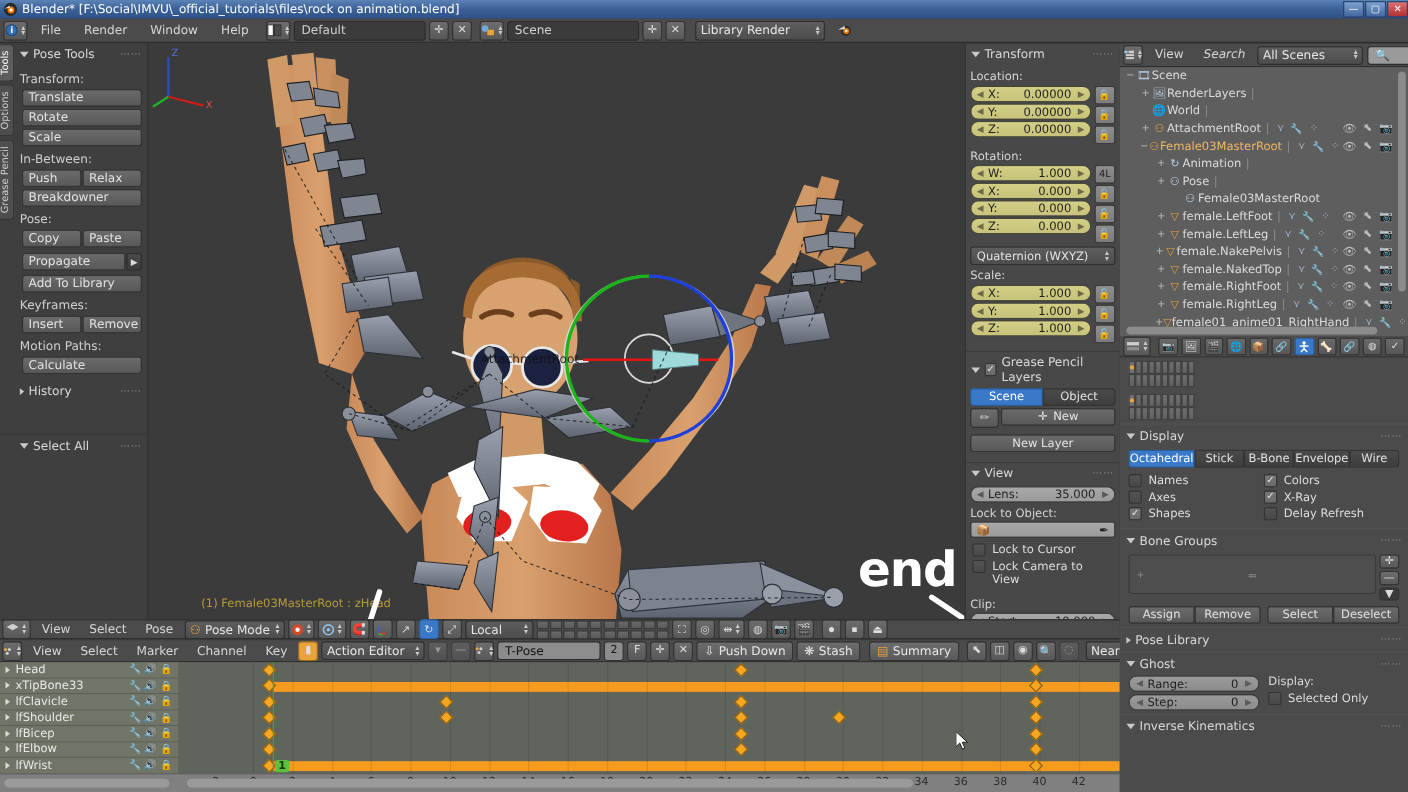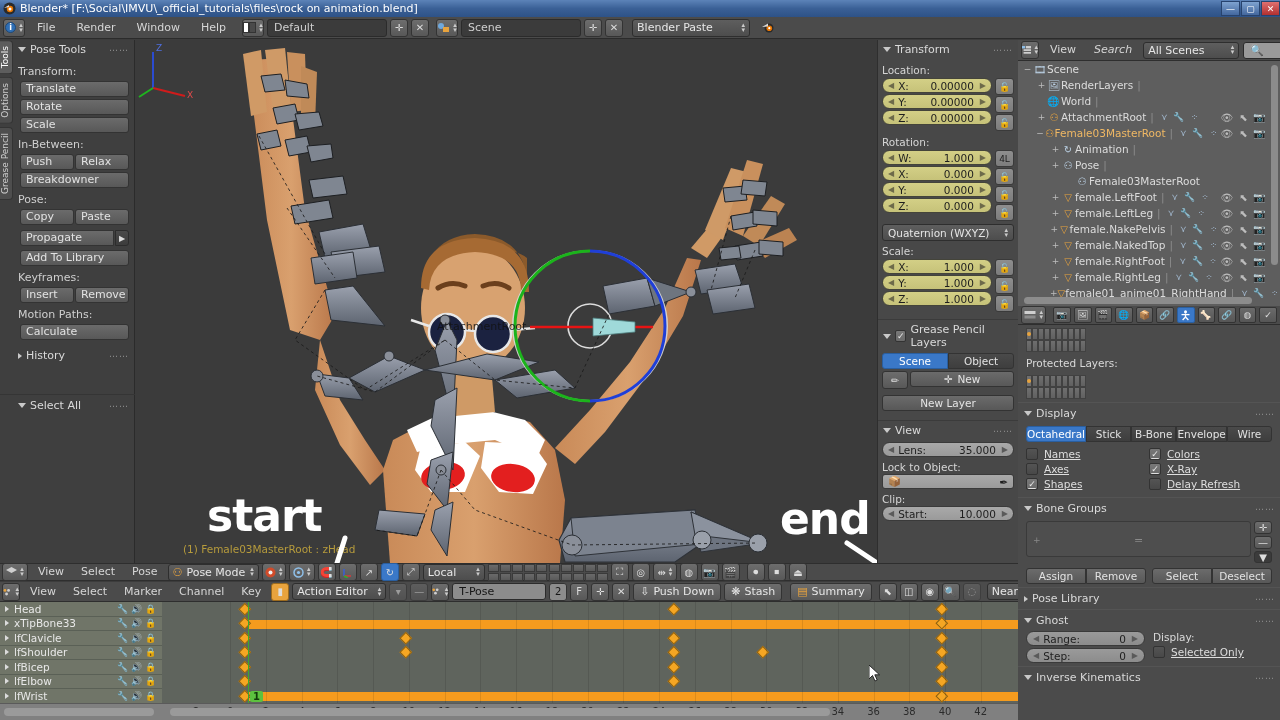--- a/index.html
+++ b/index.html
@@ -139,21 +139,21 @@
   .lcell .dot{ width:4px;height:4px;border-radius:50%;background:#e8a33d;margin:3px auto;}
   .ppanel-hdr{ display:flex;align-items:center;color:#d9d9d9;font-size:11px;padding:4px 0 4px 6px;
      border-top:1px solid #545454;}
   .enumrow{ display:flex; margin:2px 8px 6px 8px; }
   .enumbtn{ flex:1; height:16px; line-height:15px; text-align:center; font-size:10.5px;
      background:linear-gradient(180deg,#6b6b6b,#585858); border:1px solid #333; color:#e2e2e2;}
   .enumbtn:first-child{ border-radius:3px 0 0 3px;}
   .enumbtn:last-child{ border-radius:0 3px 3px 0;}
   .enumbtn.active{ background:#3a78c8; border-color:#2a5fa0; color:#fff;}
   .chkrow{ display:flex; padding:0 8px; }
-  .chk{ display:flex; align-items:flex-start; gap:6px; width:50%; margin-bottom:3px; font-size:10.5px; color:#dedede;text-decoration:underline;}
+  .chk{ display:flex; align-items:flex-start; gap:6px; width:50%; margin-bottom:3px; font-size:10.5px; color:#dedede;}
   .chkbox{ width:12px;height:12px;border:1px solid #333;border-radius:2px;
      background:linear-gradient(180deg,#545454,#484848); display:flex;align-items:center;justify-content:center;
      font-size:9px; color:#e8e8e8;}
   .chkbox.on{ background:linear-gradient(180deg,#787878,#6a6a6a);}
   .numfield{ background:linear-gradient(180deg,#9a9a9a,#8c8c8c); border:1px solid #3a3a3a; border-radius:8px;
      height:15px; display:flex;align-items:center; padding:0 6px; font-size:10.5px; color:#1e1e1e;}
   .numfield .lbl{ flex:1; }
   .numfield .arr{ color:#5a5a5a; font-size:8px;}
 
   
@@ -234,21 +234,21 @@
       <div class="updown">
           <span>▴</span>
           <span>▾</span>
         </div>
     </div>
     <div class="screenfield">Scene</div>
     <div class="iconbtn">✛</div>
     <div class="iconbtn">✕</div>
 
     <div class="dropdown" style="margin-left:6px;min-width:118px;">
-      <span>Blender Paste</span>
+      <span>Library Render</span>
       <div class="updown" style="margin-left:auto;">
           <span>▴</span>
           <span>▾</span>
         </div>
     </div>
 
     <div style="margin-left:8px;display:flex;align-items:center;">
       <svg class="blender-logo" viewBox="0 0 14 13">
           <circle cx="8" cy="7" r="4.5" fill="#2a2a2a"></circle>
           <circle cx="8.3" cy="7.2" r="2.8" fill="#ea7600"></circle>
@@ -477,21 +477,20 @@
         <line x1="18" y1="48" x2="18" y2="12" stroke="#2b4bd0" stroke-width="2"></line>
         <line x1="18" y1="48" x2="50" y2="56" stroke="#d01b1b" stroke-width="2"></line>
         <line x1="18" y1="48" x2="4" y2="57" stroke="#1fb41f" stroke-width="2"></line>
         <text x="21" y="11" fill="#4f6fe0" font-size="9" font-family="DejaVu Sans, sans-serif">Z</text>
         <text x="52" y="58" fill="#e04b4b" font-size="9" font-family="DejaVu Sans, sans-serif">X</text>
       </g>
     </svg>
 
     <div class="vp-boneinfo">(1) Female03MasterRoot : zHead</div>
 
-    <div class="annot" style="left:72px; top:450px;">start</div>
     <svg style="position:absolute;left:0;top:0;" width="742" height="523">
       <line x1="210" y1="498" x2="202" y2="523" stroke="#fff" stroke-width="5" stroke-linecap="round"></line>
       <line x1="712" y1="503" x2="742" y2="523" stroke="#fff" stroke-width="5" stroke-linecap="round"></line>
     </svg>
     <div class="annot" style="left:645px; top:453px;">end</div>
   </div>
 
   <div class="npanel">
     <div class="panel-hdr" style="padding-left:5px;">
       <span class="tri down"></span>
@@ -637,20 +636,30 @@
           <span class="v">35.000</span>
           <span class="arr" style="color:#5a5a5a;font-size:8px;">▶</span>
         </div>
     </div>
     <div class="nlabel">Lock to Object:</div>
     <div style="padding:0 4px;">
       <div class="ngray" style="border-radius:3px;">
         <span>📦</span>
         <span style="flex:1;"></span>
         <span>✒</span>
+      </div>
+    </div>
+    <div style="padding:4px 6px;">
+      <div class="chk" style="width:100%;">
+        <span class="chkbox"></span>
+        <span>Lock to Cursor</span>
+      </div>
+      <div class="chk" style="width:100%;">
+        <span class="chkbox"></span>
+        <span>Lock Camera to View</span>
       </div>
     </div>
     <div class="nlabel">Clip:</div>
     <div style="padding:0 4px;">
       <div class="ngray">
           <span class="arl" style="color:#5a5a5a;font-size:8px;">◀</span>
           <span style="margin-left:4px;">Start:</span>
           <span class="v">10.000</span>
           <span class="arr" style="color:#5a5a5a;font-size:8px;">▶</span>
         </div>
@@ -1224,21 +1233,20 @@
           <div class="lcell"></div>
           <div class="lcell"></div>
           <div class="lcell"></div>
         <div class="lcell"></div>
           <div class="lcell"></div>
           <div class="lcell"></div>
           <div class="lcell"></div>
           <div class="lcell"></div>
       </div>
     </div>
-    <div style="color:#d9d9d9;font-size:10.5px;padding:2px 0 3px 8px;">Protected Layers:</div>
     <div class="layerblock">
       <div class="lblock">
         <div class="lcell on">
             <div class="dot"></div>
           </div>
         <div class="lcell"></div>
           <div class="lcell"></div>
           <div class="lcell"></div>
           <div class="lcell"></div>
         <div class="lcell"></div>

